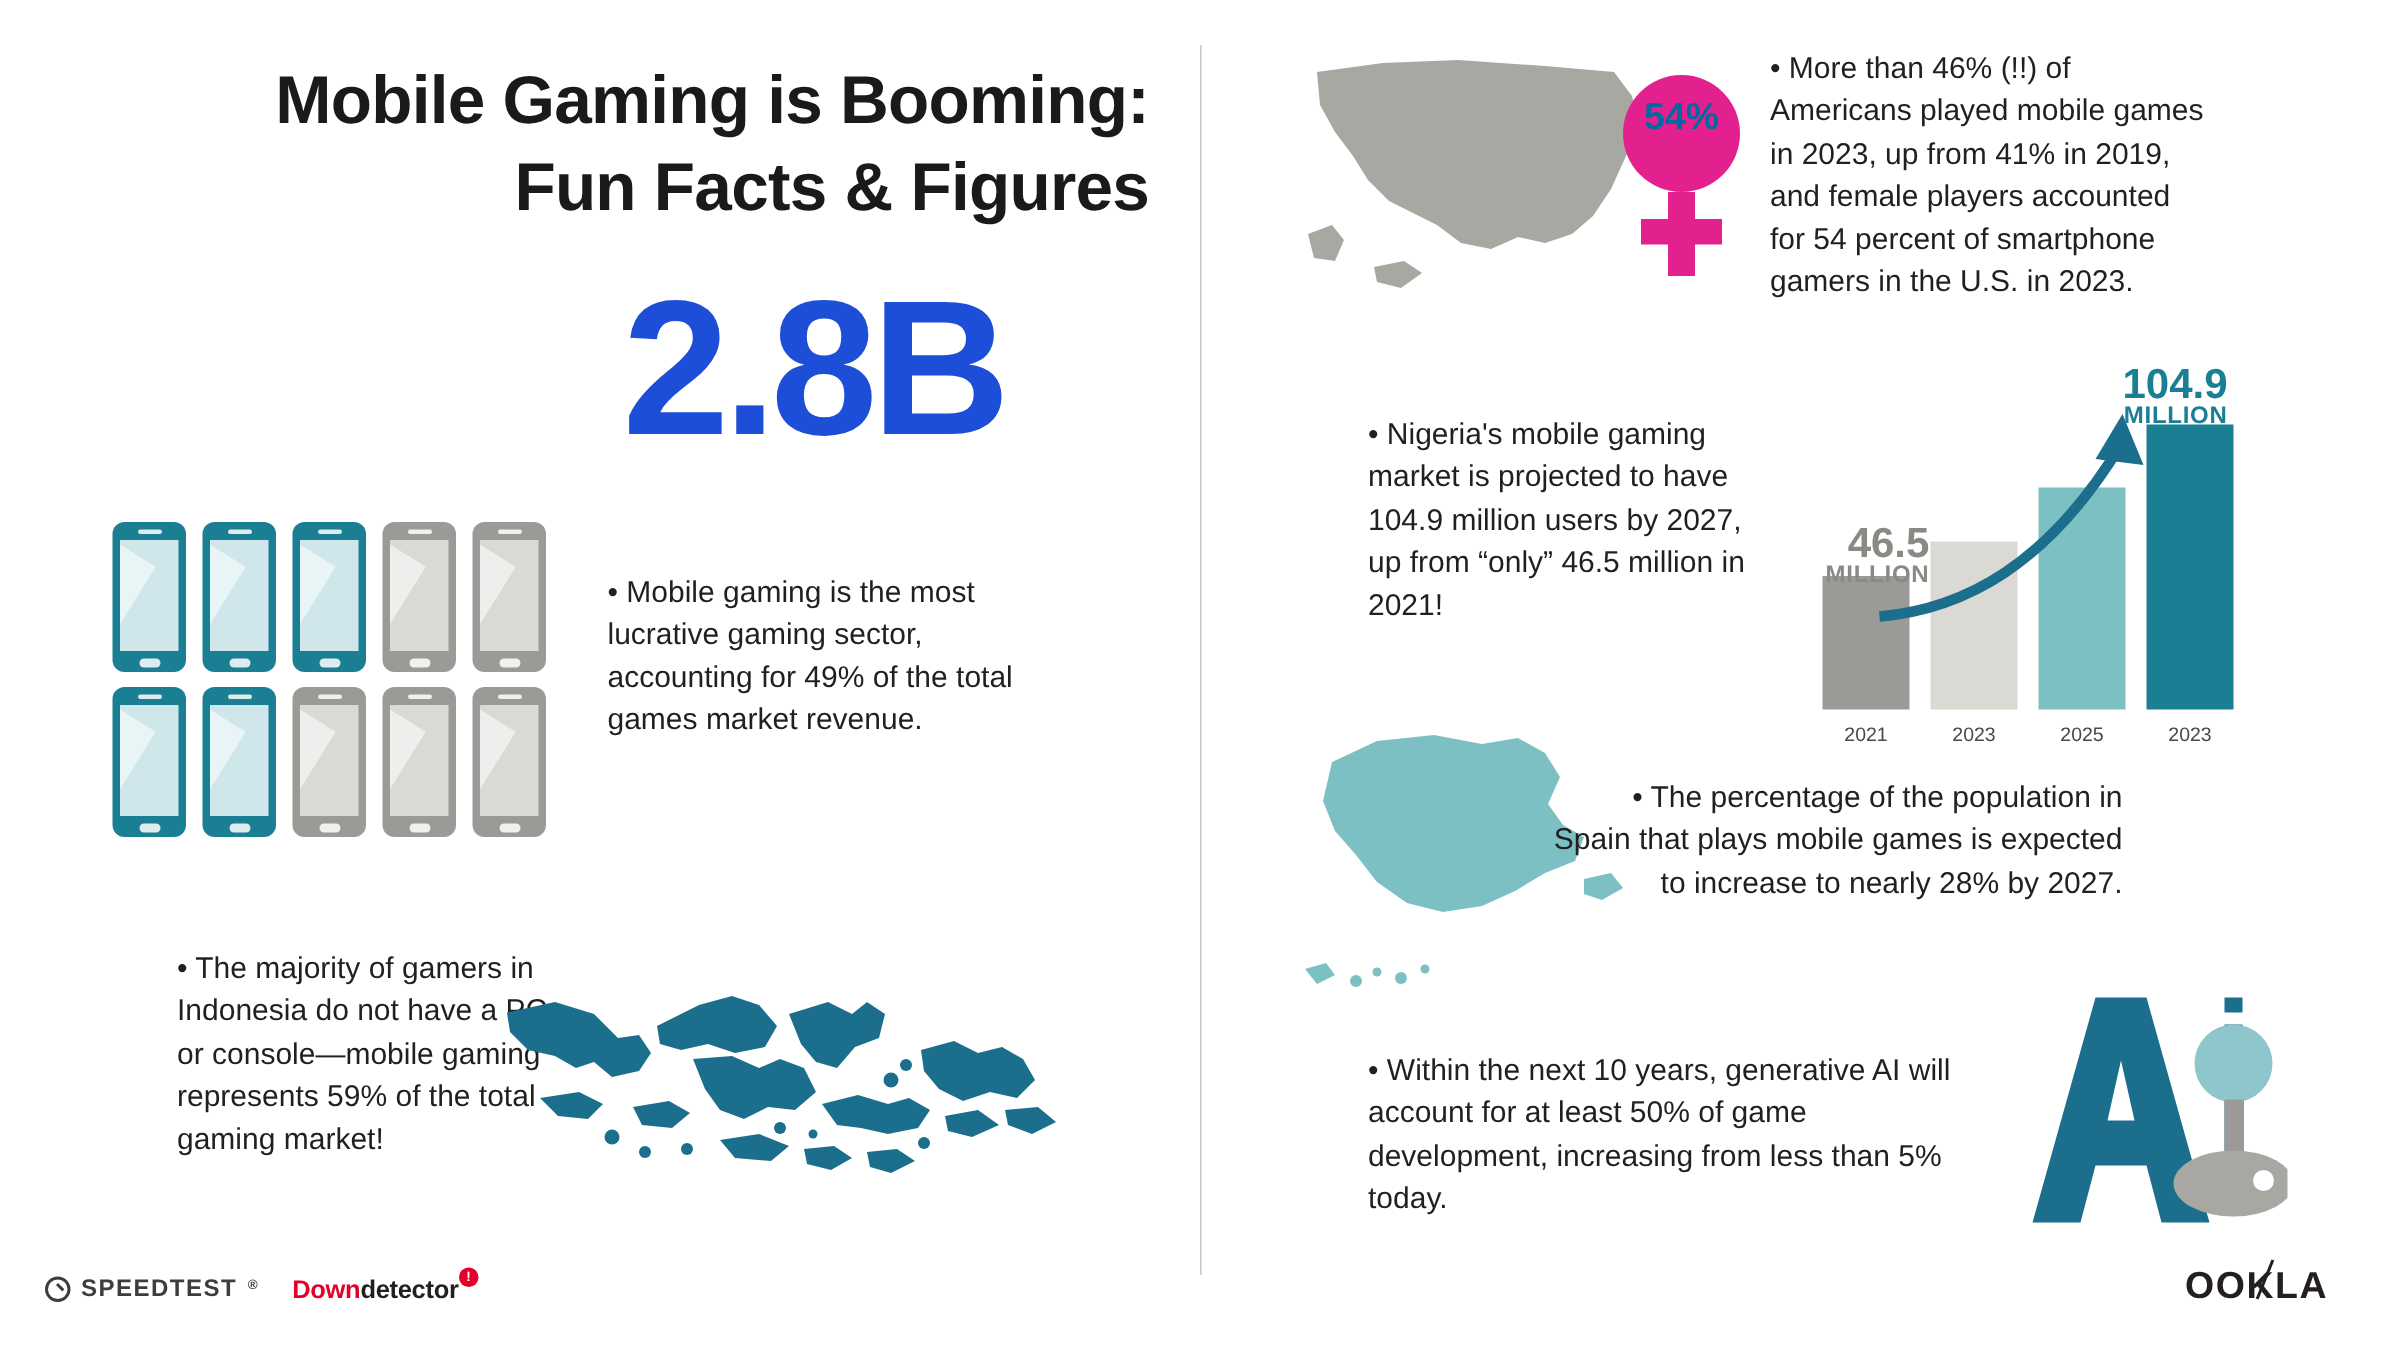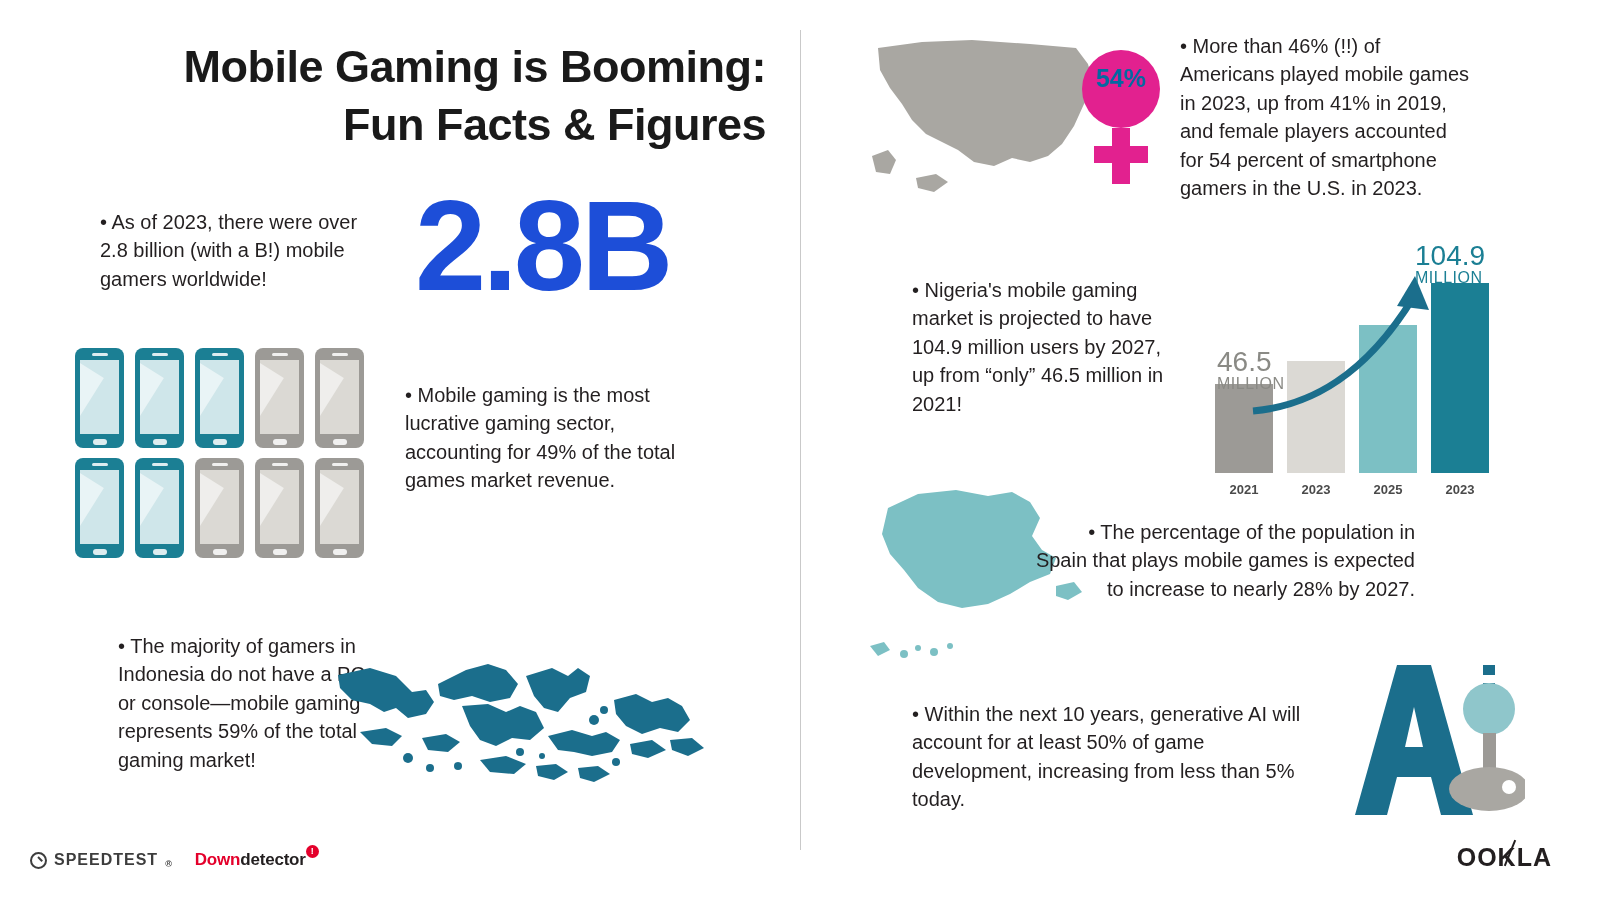--- a/index.html
+++ b/index.html
@@ -181,26 +181,26 @@
     bottom: 4px;
     width: 300px;
     display: flex;
     gap: 14px;
   }
   .chart .axis-labels span {
     width: 58px;
     text-align: center;
     font-size: 13px;
     color: #4a4a4a;
-    font-weight: bold;
   }
   .chart .lbl {
     position: absolute;
-    font-weight: normal;
+    font-weight: bold;
     line-height: 1.0;
+    text-align: right;
   }
   .chart .lbl .big { font-size: 28px; display: block; }
   .chart .lbl .small { font-size: 16px; display: block; letter-spacing: 0.5px; }
   .lbl-2021 {
     left: 2px;
     top: 112px;
     color: #8a8a85;
     text-align: left;
   }
   .lbl-2027 {
@@ -229,21 +229,21 @@
   .footer-left {
     position: absolute;
     left: 30px;
     bottom: 30px;
     display: flex;
     align-items: center;
     gap: 22px;
   }
   .speedtest {
     display: flex;
-    align-items: flex-end;
+    align-items: flex-start;
     gap: 7px;
     font-size: 16px;
     font-weight: bold;
     letter-spacing: 1px;
     color: #3d3d3d;
   }
   .speedtest .mark {
     width: 17px;
     height: 17px;
     border-radius: 50%;
@@ -310,21 +310,20 @@
 
 <div class="infographic">
 
   <div class="divider"></div>
 
   <div class="title" style="white-space:pre-line;text-align:right;">Mobile Gaming is Booming:
 Fun Facts &amp; Figures</div>
 
   <div class="bigstat">2.8B</div>
 
-  <div class="bullet b-worldwide">• As of 2023, there were over 2.8 billion (with a B!) mobile gamers worldwide!</div>
 
   <div class="bullet b-lucrative">• Mobile gaming is the most lucrative gaming sector, accounting for 49% of the total games market revenue.</div>
 
   <div class="phones">
     <div class="phone teal">
         <span class="speaker"></span>
         <span class="screen"></span>
         <span class="home"></span>
       </div>
     <div class="phone teal">

